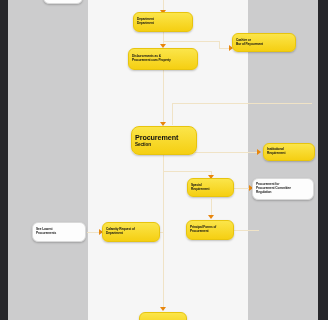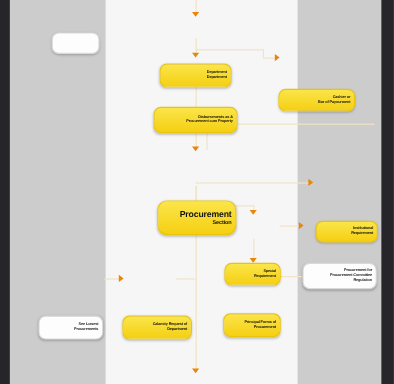--- a/index.html
+++ b/index.html
@@ -60,29 +60,28 @@
     border-left:4px solid #e8860c;
   }
 
   
   .node{
     position:absolute;
     box-sizing:border-box;
     display:flex;
     align-items:center;
     justify-content:center;
-    text-align:right;
+    text-align:left;
     border-radius:6px;
     z-index:4;
     padding:2px 3px;
     line-height:1.18;
     color:#111;
     letter-spacing:-0.1px;
     box-shadow:0 1px 2px rgba(0,0,0,.22);
-    margin-top:41px;
   }
   .node .lbl{display:block;width:100%;}
   .node.yellow{
     background:#f8d923;
     background:linear-gradient(#fbe54a,#f5cf12);
     border:1px solid #e7c40e;
     font-weight:bold;
   }
   .node.white{
     background:#fdfdfd;

